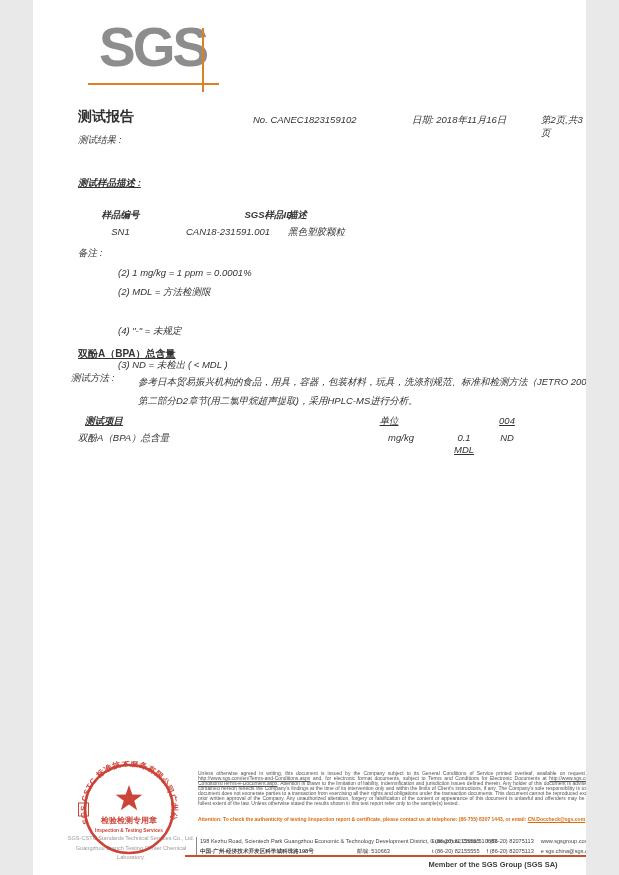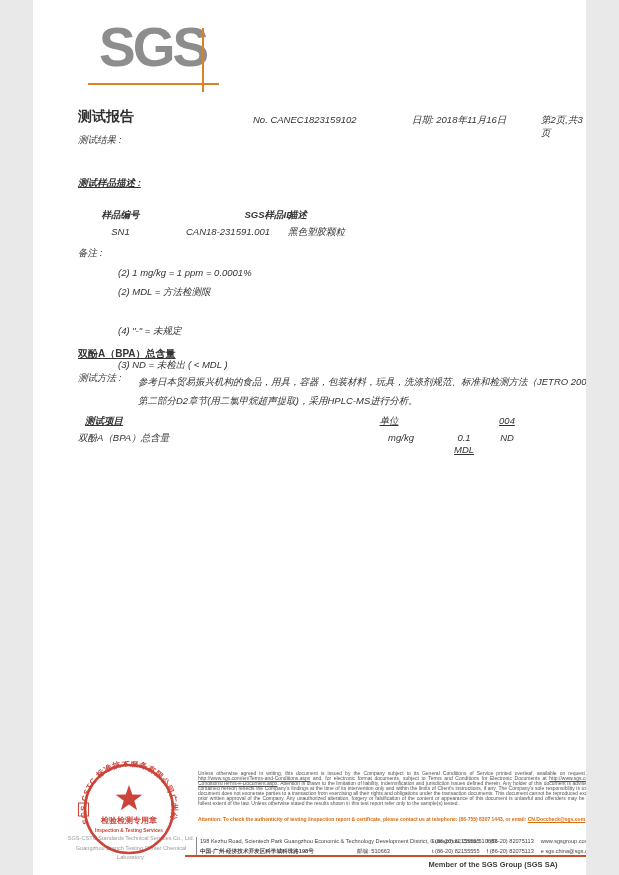--- a/index.html
+++ b/index.html
@@ -30,21 +30,21 @@
   .st-h1{left:45px;top:209px;width:85px;text-align:center;}
   .st-h2{left:130px;top:209px;width:130px;text-align:right;}
   .st-h3{left:255px;top:209px;}
   .st-c1{left:45px;top:226px;width:85px;text-align:center;}
   .st-c2{left:130px;top:226px;width:130px;text-align:center;}
   .st-c3{left:255px;top:226px;}
   .lbl-remarks{left:45px;top:247px;}
   .rm{left:85px;}
   .rm1{top:267px;}.rm2{top:286px;}.rm3{top:315px;margin-top:44px;}.rm4{top:325px;}
   .bpa-title{left:45px;top:347px;font-size:10px;}
-  .lbl-method{left:45px;top:372px;}
+  .lbl-method{left:38px;top:372px;}
   .method-text{left:105px;top:372px;width:466px;line-height:19px;}
   .rt-h1{left:52px;top:415px;}
   .rt-h2{left:338px;top:415px;width:36px;text-align:center;}
   .rt-h3{left:414px;top:415px;width:34px;text-align:center;margin-top:29px;}
   .rt-h4{left:458px;top:415px;width:32px;text-align:center;}
   .rt-c1{left:45px;top:432px;}
   .rt-c2{left:350px;top:432px;width:36px;text-align:center;}
   .rt-c3{left:414px;top:432px;width:34px;text-align:center;}
   .rt-c4{left:458px;top:432px;width:32px;text-align:center;}
   

